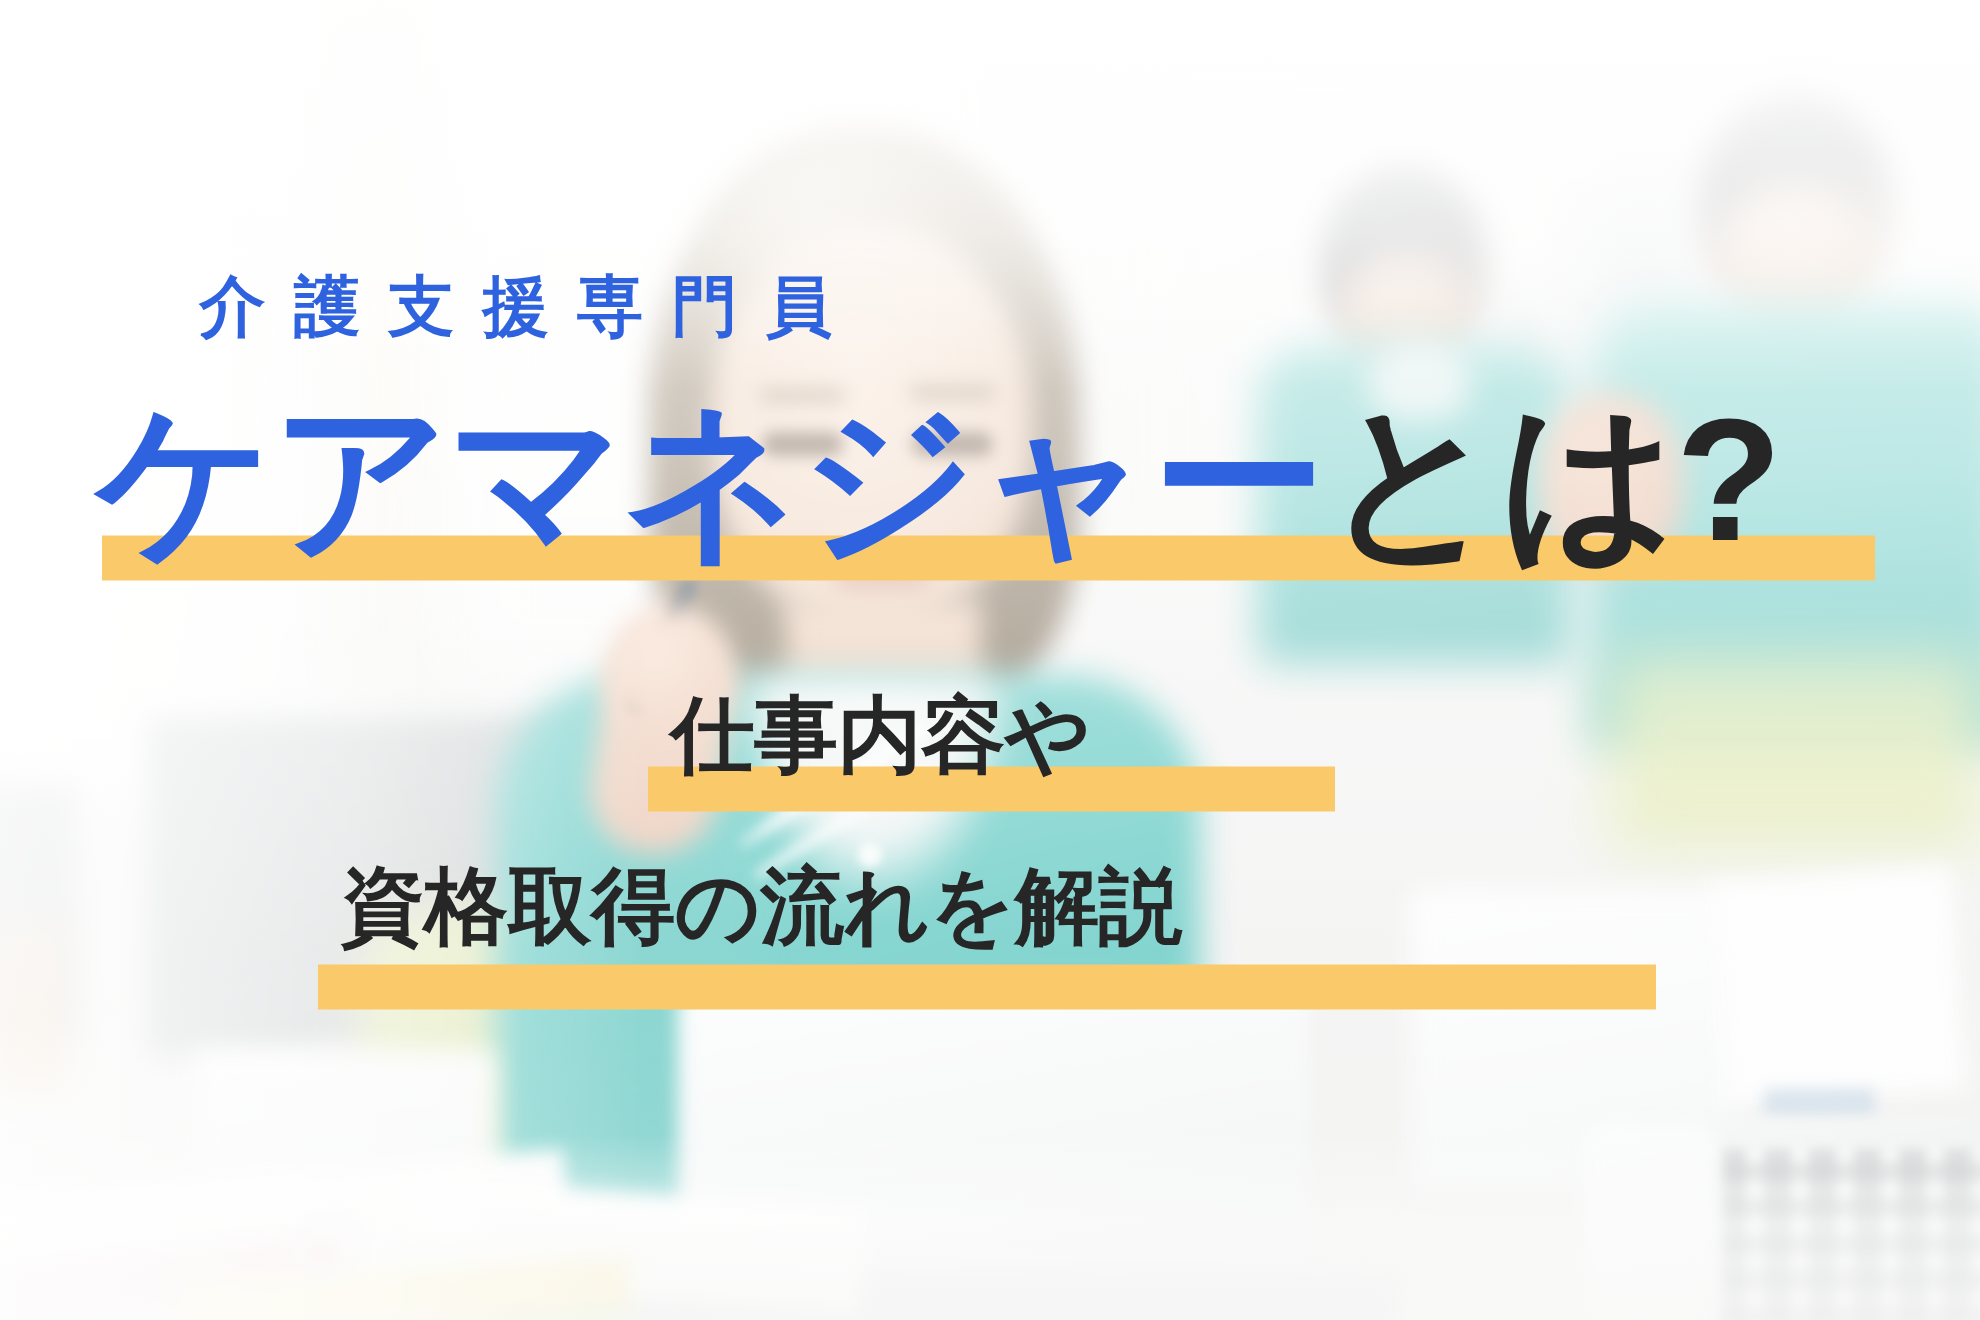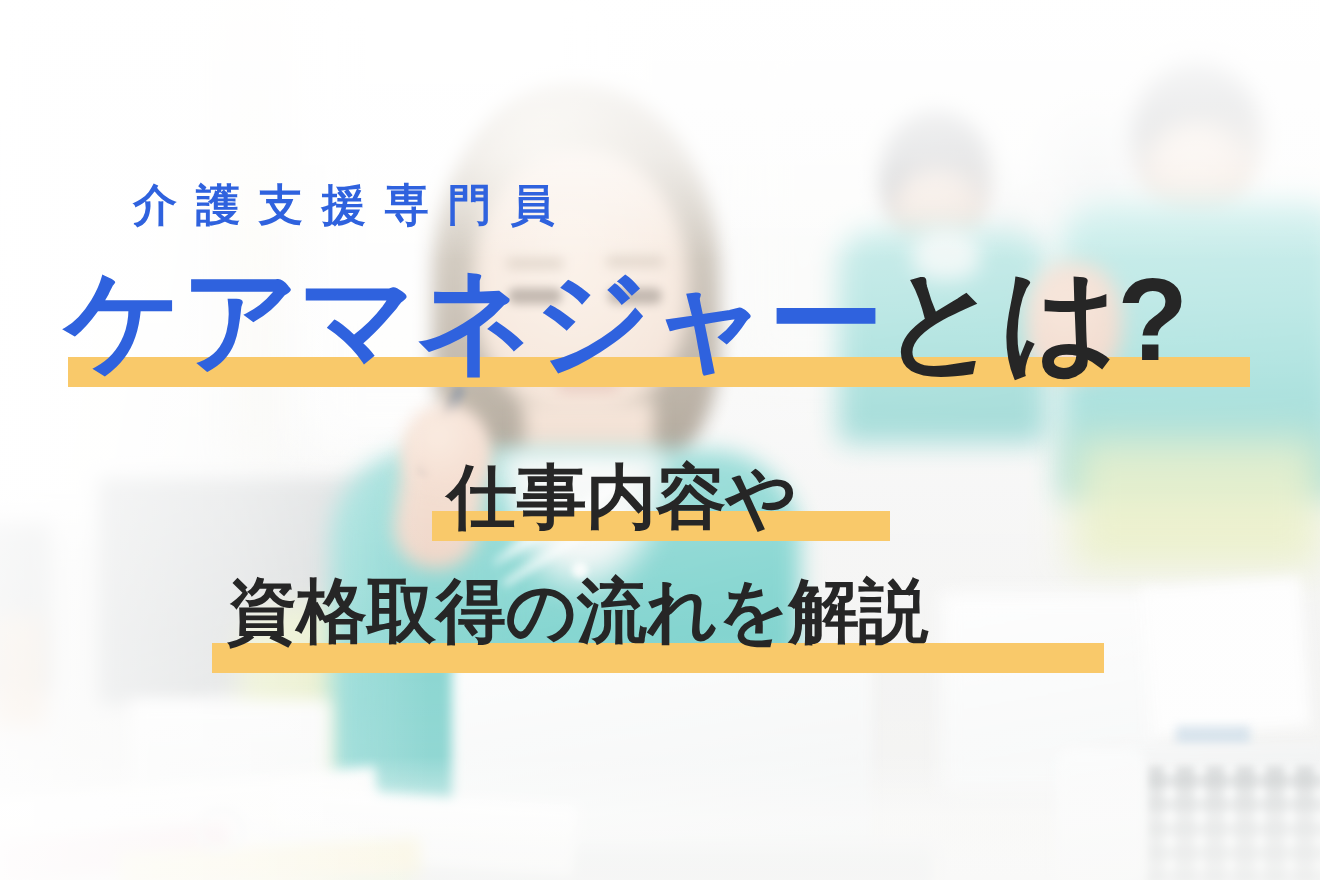--- a/index.html
+++ b/index.html
@@ -448,21 +448,21 @@
     line-height: 1;
     font-weight: 900;
     white-space: nowrap;
     letter-spacing: -0.012em;
   }
   .title-main .blue { color: #2f62de; }
   .title-main .dark { color: #262626; }
 
   .sub-line {
     position: absolute;
-    font-size: 70px;
+    font-size: 56px;
     line-height: 1;
     font-weight: 900;
     color: #262626;
     white-space: nowrap;
     letter-spacing: -0.005em;
   }
   .sub-line-1 { left: 447px; top: 462px; }
   .sub-line-2 { left: 227px; top: 576px; }
 </style>
 </head>

